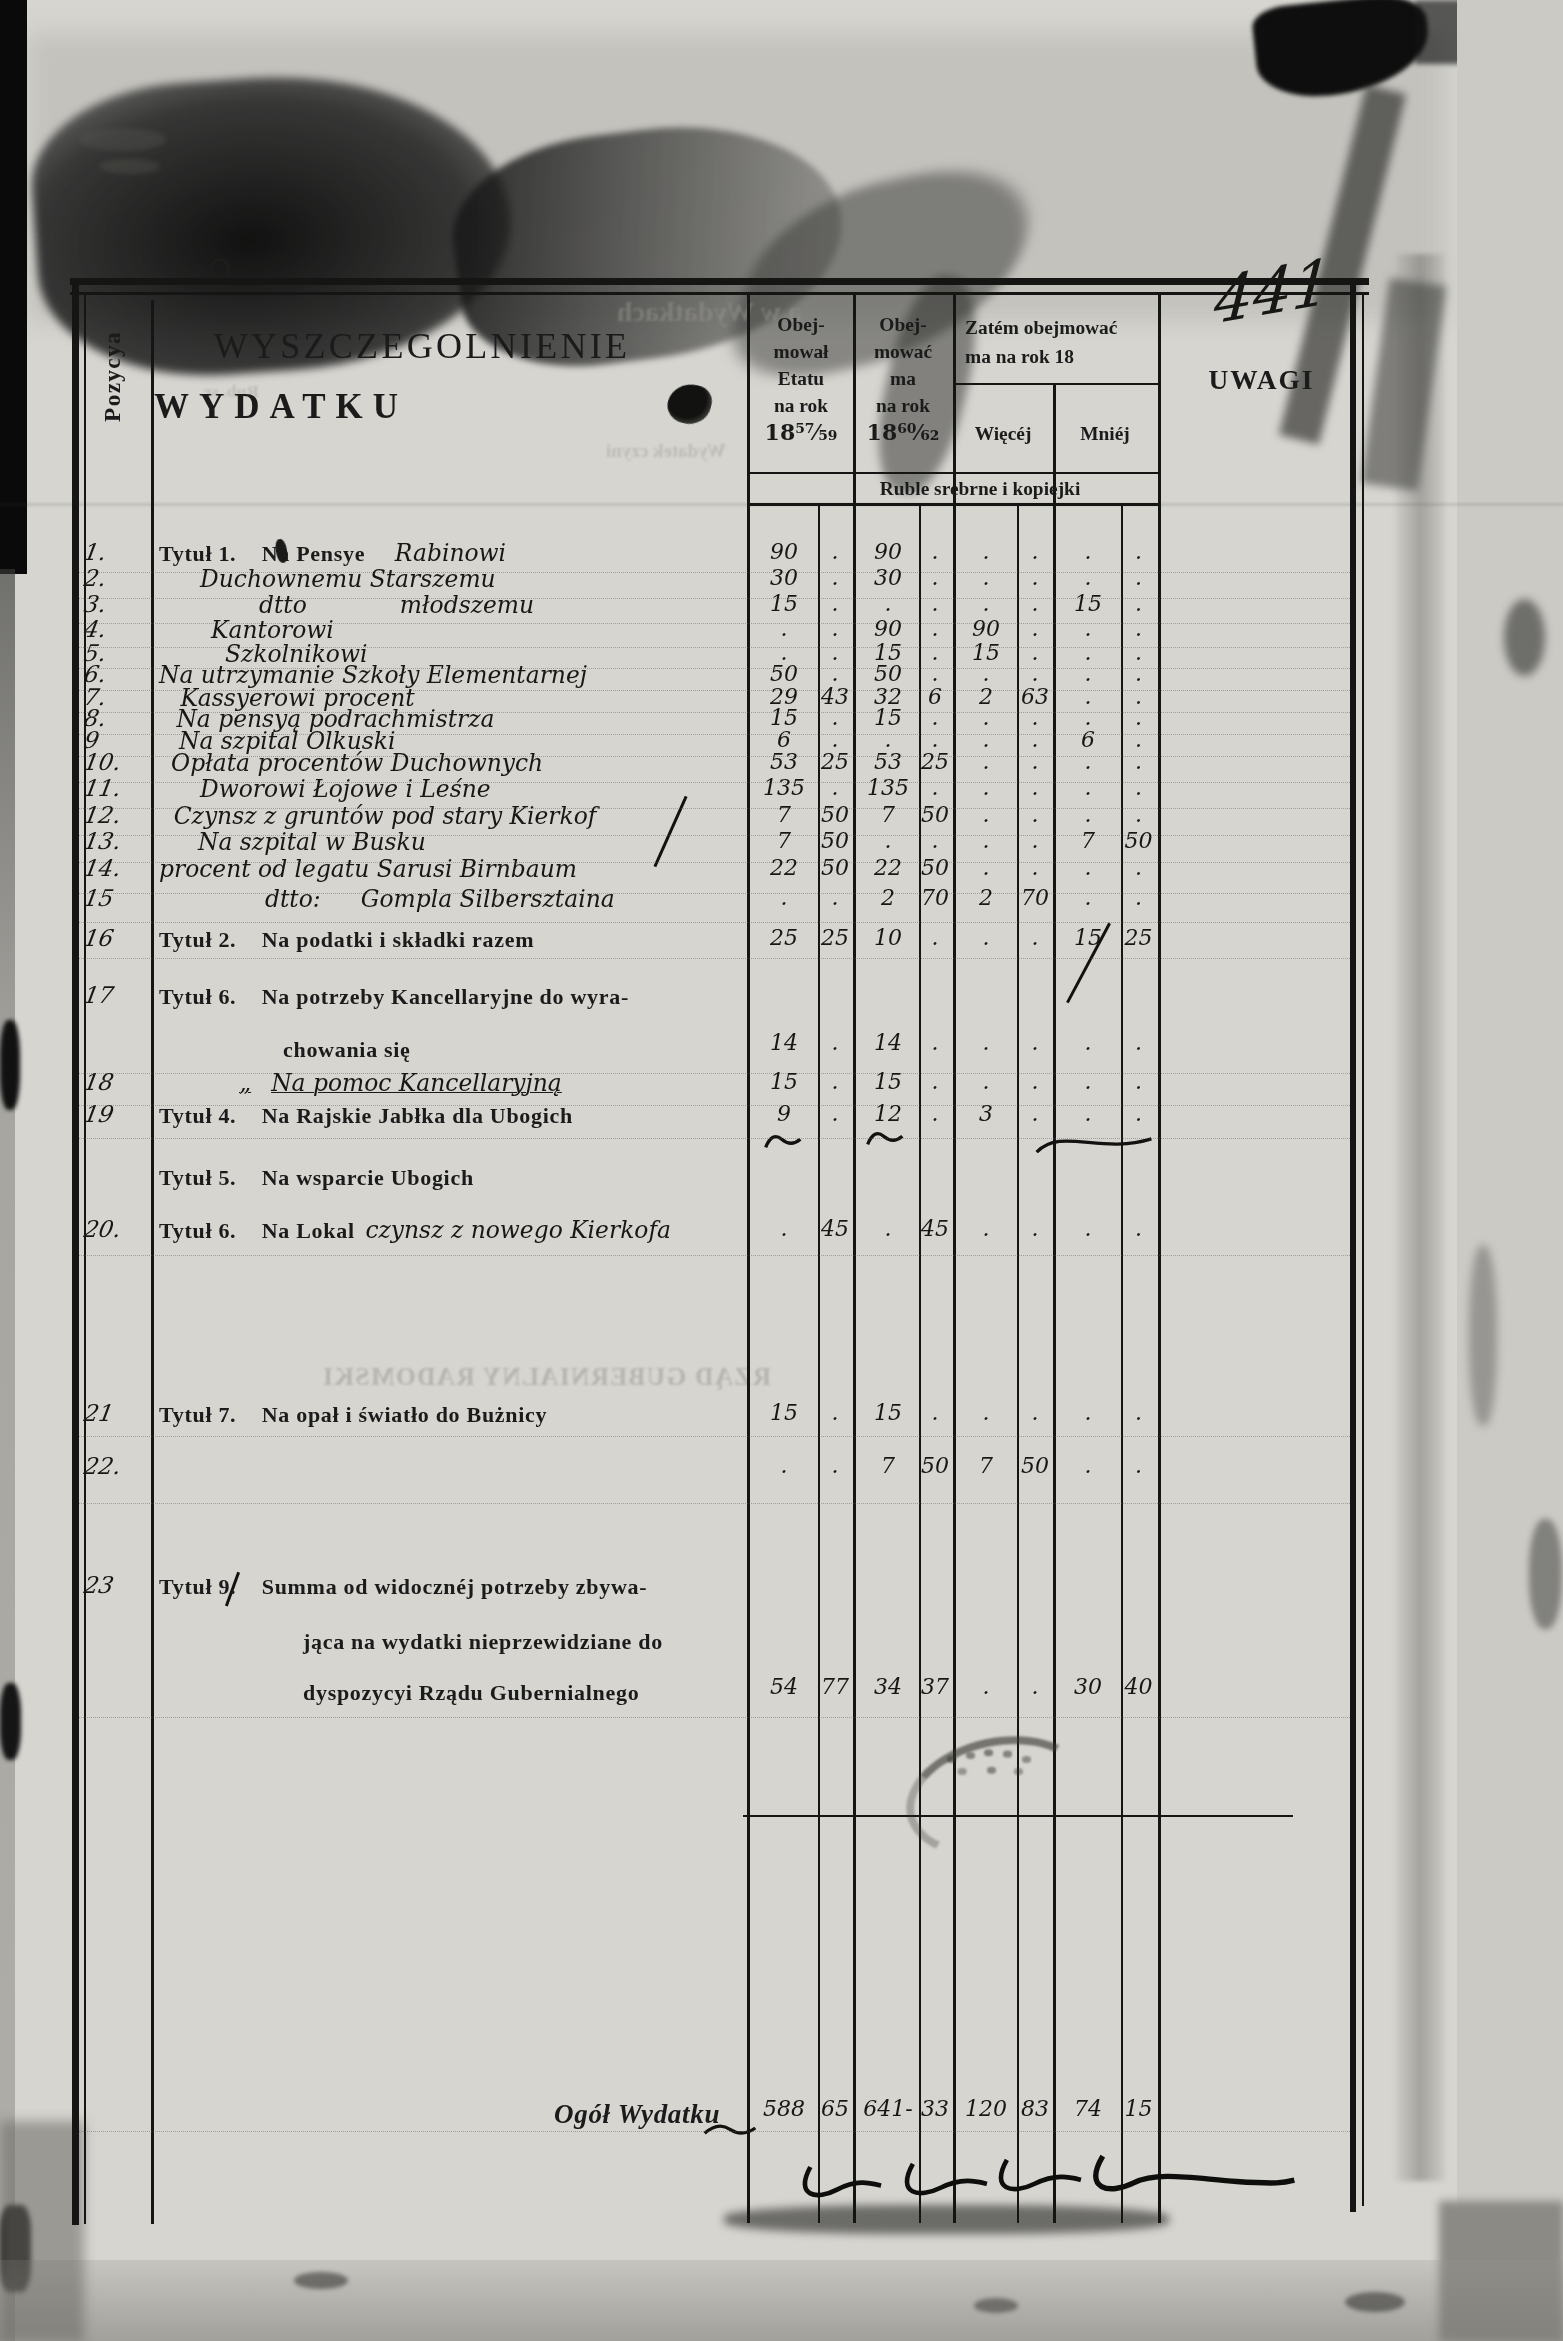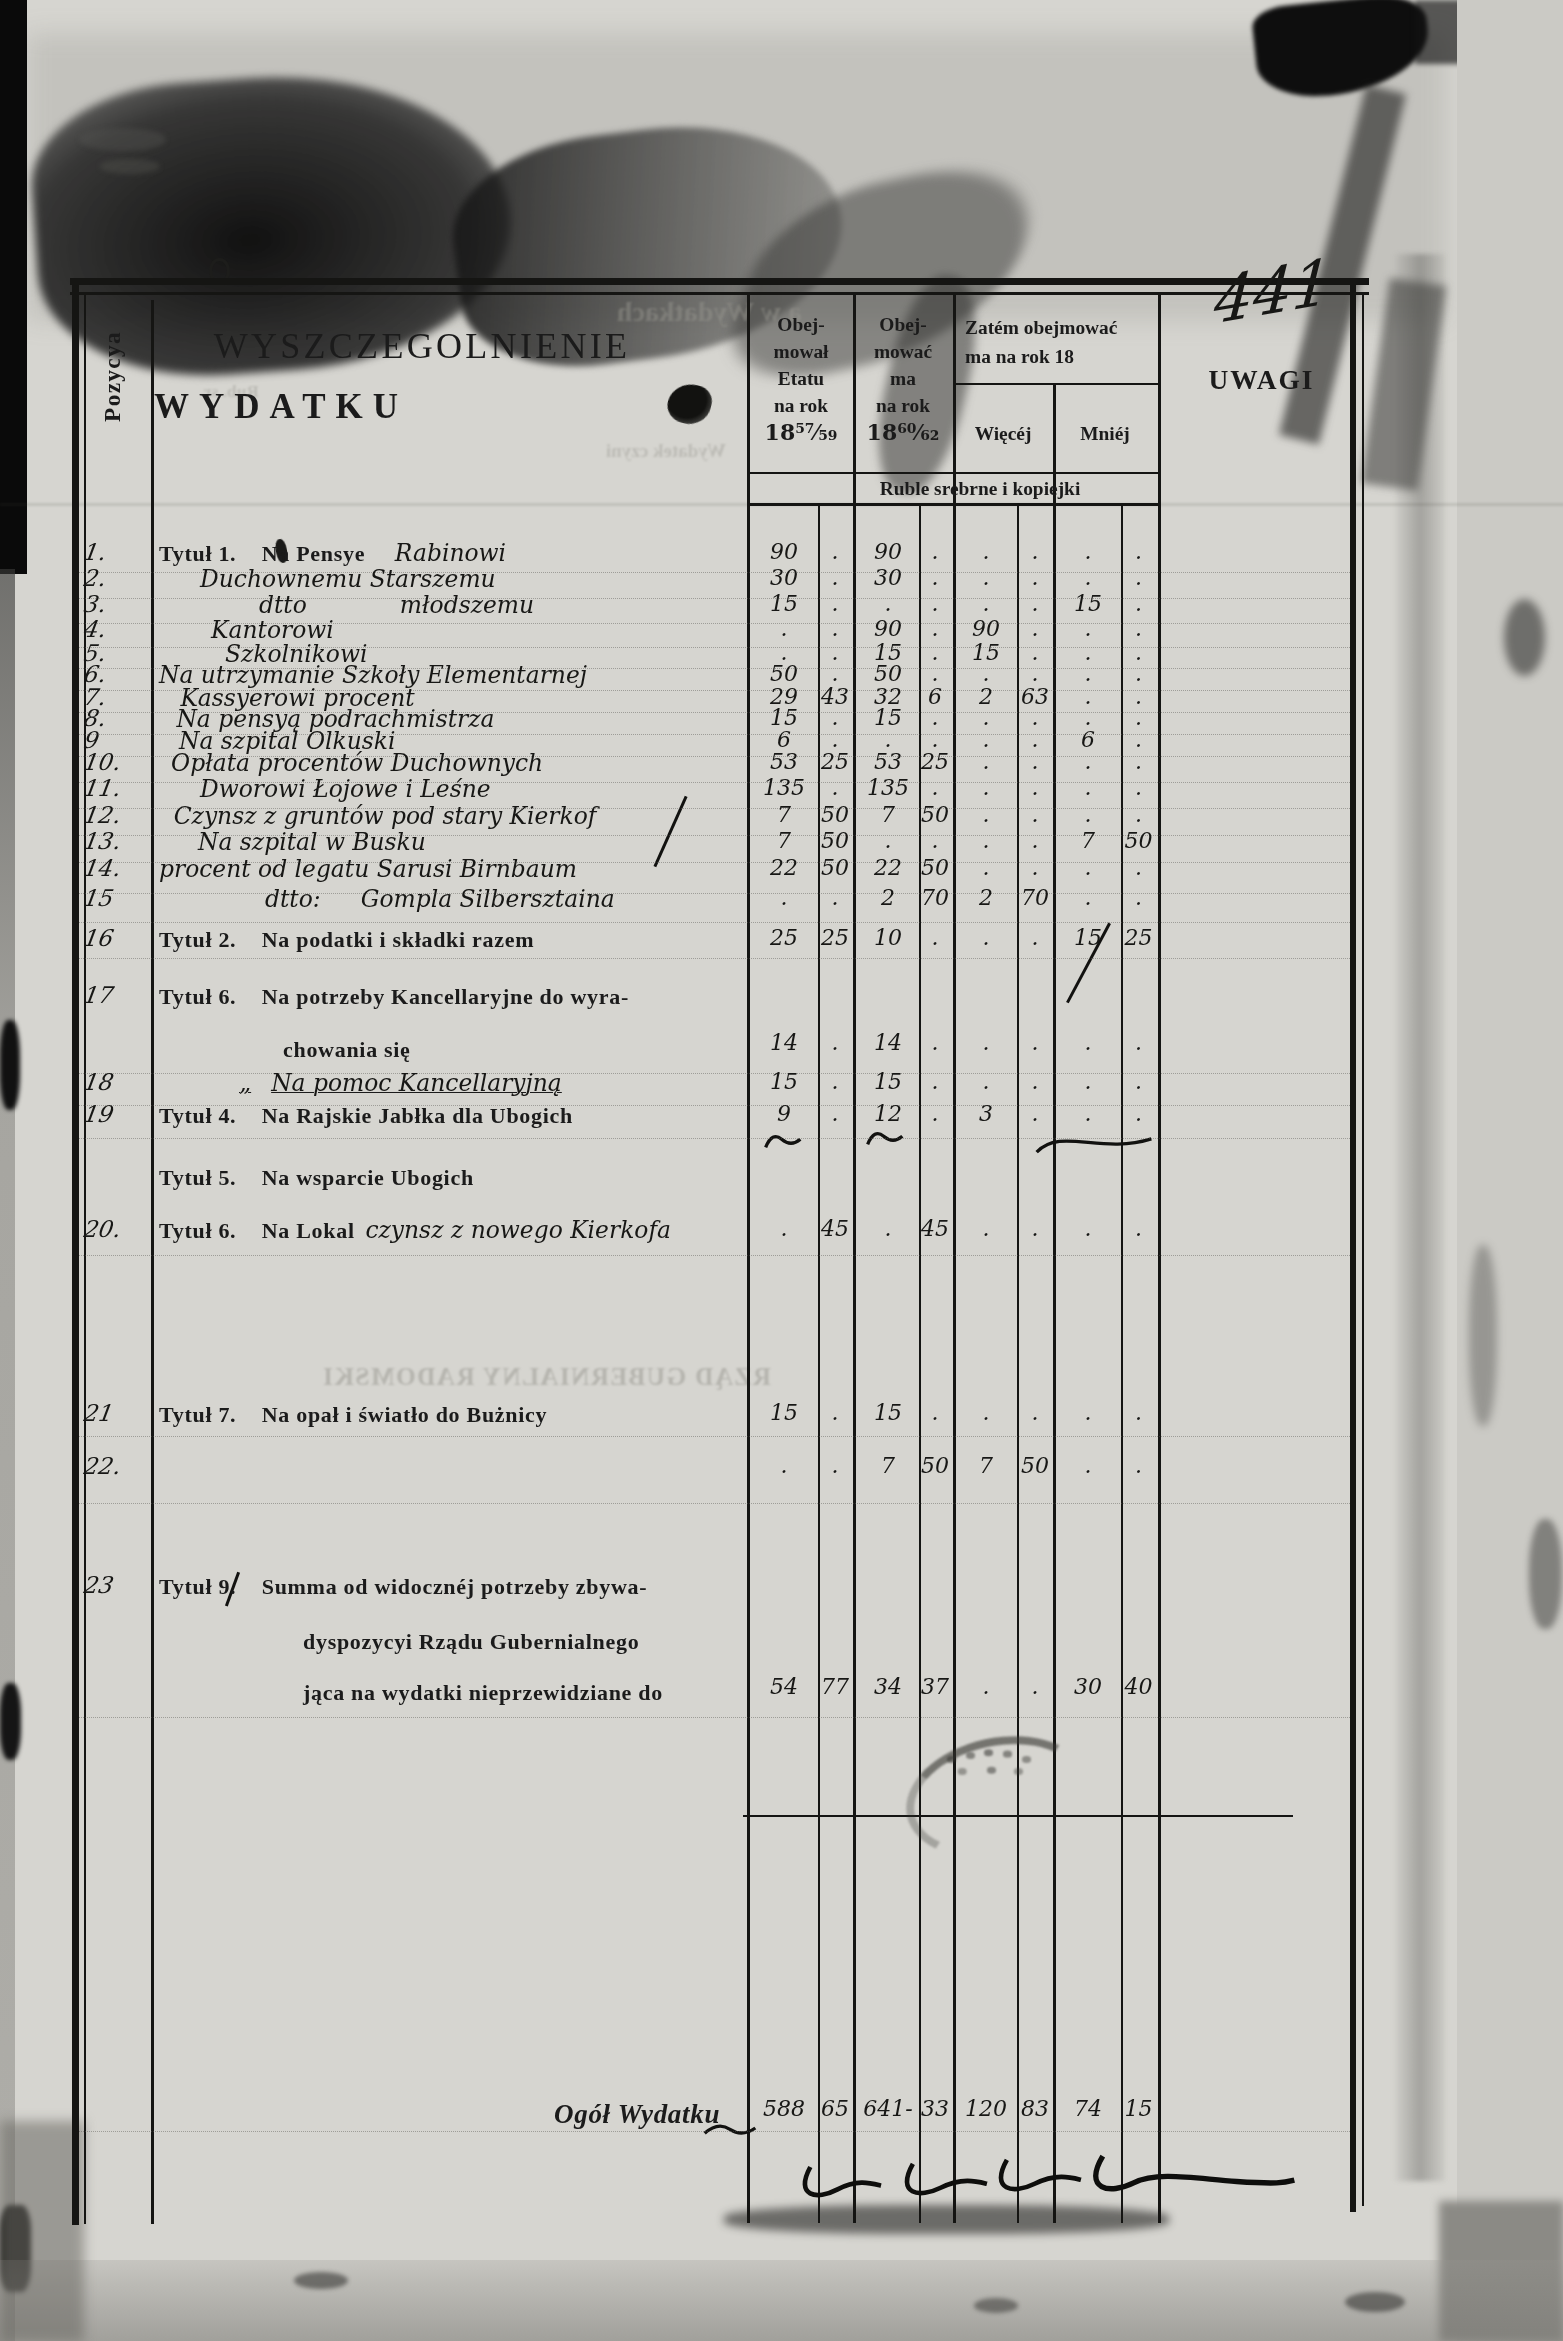--- a/index.html
+++ b/index.html
@@ -572,22 +572,22 @@
         <span class="v v5 hw">50</span>
         <span class="v v6 hw">.</span>
         <span class="v v7 hw">.</span>
       </div>
   </div>
 
   <div class="rw" style="top:1572px;">
     <span class="poz hw">23</span>
     <div class="desc">
       <span class="pt tgap">Tytuł 9.</span><span class="pt">Summa od widocznéj potrzeby zbywa-</span>
+      <span class="pt dl" style="margin-top:21.4px;">jąca na wydatki nieprzewidziane do</span>
       <span class="pt dl" style="margin-top:21.4px;">dyspozycyi Rządu Gubernialnego</span>
-      <span class="pt dl" style="margin-top:21.4px;">jąca na wydatki nieprzewidziane do</span>
     </div>
     <div class="vals" style="top:102px;">
         <span class="v v0 hw">54</span>
         <span class="v v1 hw">77</span>
         <span class="v v2 hw">34</span>
         <span class="v v3 hw">37</span>
         <span class="v v4 hw">.</span>
         <span class="v v5 hw">.</span>
         <span class="v v6 hw">30</span>
         <span class="v v7 hw">40</span>

